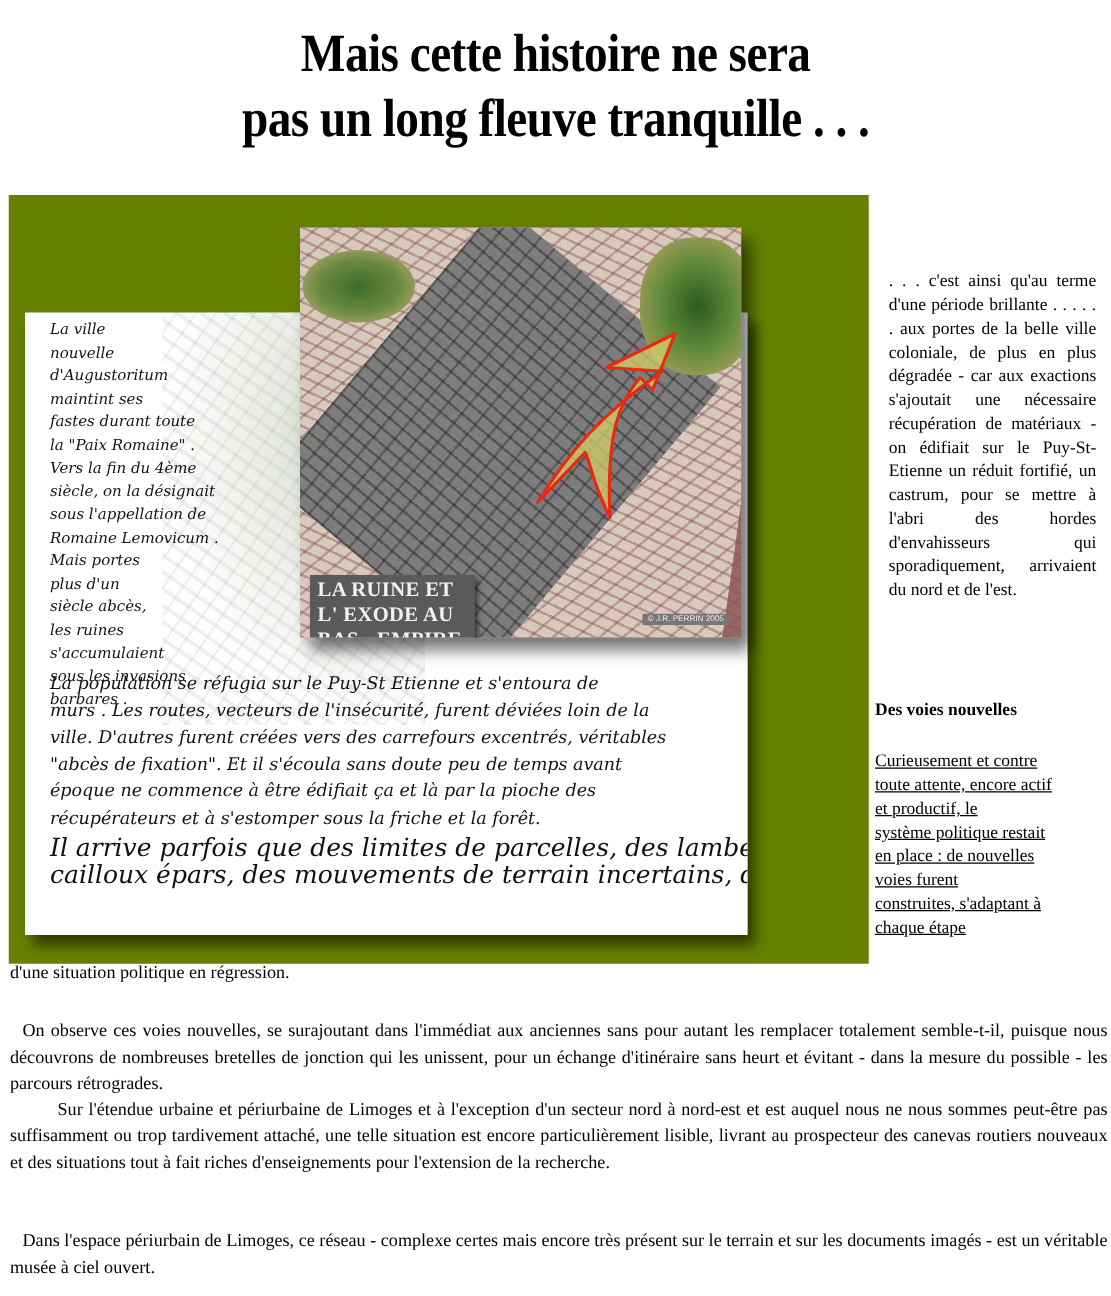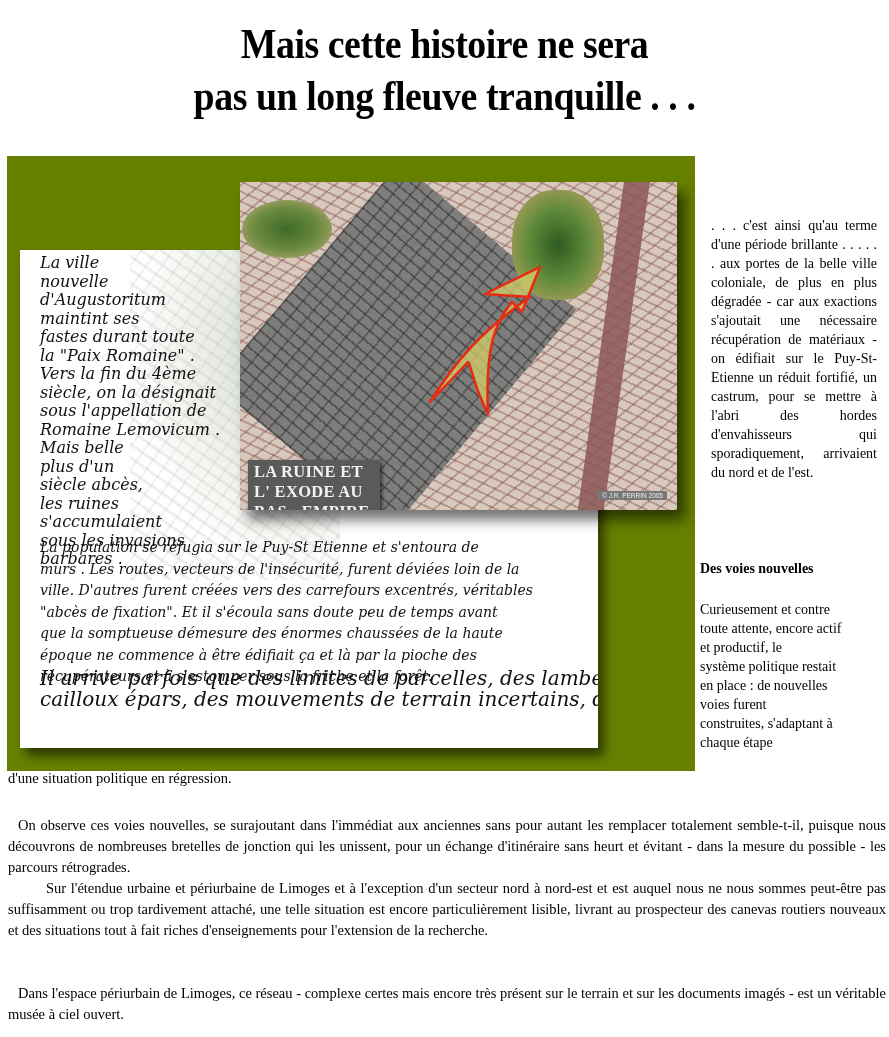--- a/index.html
+++ b/index.html
@@ -6,48 +6,48 @@
   body { width: 889px; height: 1037px; position: relative; overflow: hidden; font-family: "Liberation Serif", serif; color: #000; }
   .title { position: absolute; left: 0; top: 18px; width: 889px; text-align: center; font-family: "Liberation Serif", serif; font-weight: bold; font-size: 43px; line-height: 52px; letter-spacing: -0.5px; transform: scaleX(0.88); transform-origin: center top; }
   .green-panel { position: absolute; left: 7px; top: 156px; width: 688px; height: 615px; background: #668000; }
   .text-card { position: absolute; left: 20px; top: 250px; width: 578px; height: 498px; background: linear-gradient(90deg, #ffffff 0%, #ffffff 100%); box-shadow: 6px 8px 10px rgba(0,0,0,0.55); overflow: hidden; }
   .card-map-fade { position: absolute; left: 110px; top: 0; width: 210px; height: 330px;
      background:
        radial-gradient(ellipse at 80% 30%, rgba(150,170,140,0.55) 0%, rgba(190,200,180,0.35) 35%, rgba(255,255,255,0) 70%),
        repeating-linear-gradient(35deg, rgba(120,130,110,0.12) 0 3px, rgba(255,255,255,0) 3px 11px),
        repeating-linear-gradient(-55deg, rgba(120,130,110,0.10) 0 2px, rgba(255,255,255,0) 2px 13px);
   }
-  .hand { font-family: "DejaVu Serif", serif; font-style: italic; color: #111; font-size: 16px; position: absolute; }
+  .hand { font-family: "DejaVu Serif", serif; font-style: italic; color: #111; font-size: 12px; position: absolute; }
   .hand-col { left: 20px; top: 4px; width: 190px; line-height: 18.5px; }
   .hand-col div { white-space: nowrap; }
   .hand-wide { left: 20px; top: 287px; width: 545px; line-height: 21.5px; font-size: 14px; }
   .hand-wide2 { left: 20px; top: 418px; width: 545px; line-height: 21px; font-size: 20px; }
   .hand-wide div, .hand-wide2 div { white-space: nowrap; }
-  .map-card { position: absolute; left: 240px; top: 182px; width: 437px; height: 328px; box-shadow: 8px 10px 12px rgba(0,0,0,0.55);
+  .map-card { position: absolute; left: 240px; top: 182px; width: 353px; height: 328px; box-shadow: 8px 10px 12px rgba(0,0,0,0.55);
      background:
        repeating-linear-gradient(25deg, rgba(120,60,60,0.35) 0 2px, rgba(0,0,0,0) 2px 9px),
        repeating-linear-gradient(-40deg, rgba(110,55,55,0.30) 0 2px, rgba(0,0,0,0) 2px 12px),
        #d9c9bd; overflow: hidden; }
   .map-aerial { position: absolute; left: 40px; top: 20px; width: 230px; height: 290px; transform: rotate(40deg); transform-origin: center;
      background:
        repeating-linear-gradient(0deg, rgba(30,30,30,0.45) 0 2px, rgba(0,0,0,0) 2px 10px),
        repeating-linear-gradient(90deg, rgba(30,30,30,0.35) 0 2px, rgba(0,0,0,0) 2px 14px),
        #7a7a7a; opacity: 0.95; }
   .map-river { position: absolute; left: 360px; top: 0px; width: 26px; height: 340px; background: #8a5656; transform: skewX(-8deg); opacity: 0.85; }
   .map-green1 { position: absolute; left: 2px; top: 18px; width: 90px; height: 58px; border-radius: 50%; background: radial-gradient(ellipse, #3d6b2a 0%, #6a8a3c 50%, #c9b48a 100%); }
   .map-green2 { position: absolute; left: 272px; top: 8px; width: 92px; height: 110px; border-radius: 45%; background: radial-gradient(ellipse, #2d5a20 0%, #5f8a3a 45%, #c8a86a 100%); }
   .map-arrow { position: absolute; left: 0; top: 0; width: 437px; height: 328px; }
   .map-label { position: absolute; left: 8px; top: 278px; width: 132px; height: 64px; background: #5a5a5a; box-shadow: 2px 2px 4px rgba(0,0,0,0.6); color: #f2f2f2; font-family: "Liberation Serif", serif; font-weight: bold; font-size: 16.5px; line-height: 20px; padding: 2px 6px; box-sizing: border-box; text-align: justify; }
   .map-label div { white-space: nowrap; letter-spacing: 0.3px; }
   .map-copyright { position: absolute; right: 10px; bottom: 10px; background: #777; color: #eee; font-family: "Liberation Sans", sans-serif; font-size: 6.5px; padding: 1px 4px; }
   .side { position: absolute; left: 700px; width: 188px; font-family: "Liberation Serif", serif; font-size: 14px; line-height: 19px; text-align: justify; }
   .side p { margin: 11px; }
   .side-1 { top: 205px; }
   .side-head { top: 559px; font-weight: bold; font-size: 14px; }
-  .side-2 { top: 600px; }
+  .side-2 { top: 600px; text-decoration: underline; }
   .side-2 div { white-space: nowrap; }
   .body-text { position: absolute; left: 8px; width: 878px; font-family: "Liberation Serif", serif; font-size: 14.5px; line-height: 21px; text-align: justify; }
   .body-text p { margin: 0; }
   .bt-0 { top: 768px; }
   .bt-1 { top: 815px; text-indent: 10px; }
   .bt-2 { top: 878px; text-indent: 38px; }
   .bt-3 { top: 983px; text-indent: 10px; }
 </style>
 </head>
 <body>
@@ -66,34 +66,33 @@
     <div>La  ville</div>
     <div>nouvelle</div>
     <div>d'Augustoritum</div>
     <div>maintint ses</div>
     <div>fastes durant toute</div>
     <div>la "Paix Romaine" .</div>
     <div>  Vers la fin du  4ème</div>
     <div>siècle, on la désignait</div>
     <div>sous l'appellation de</div>
     <div>Romaine Lemovicum .</div>
-    <div>   Mais belle</div>
+    <div>   Mais portes</div>
     <div>plus d'un</div>
     <div>siècle abcès,</div>
     <div>les ruines</div>
     <div>s'accumulaient</div>
     <div>sous les invasions</div>
     <div>barbares .</div>
   </div>
   <div class="hand hand-wide">
     <div>  La population se réfugia sur le Puy-St Etienne et s'entoura de</div>
     <div>murs . Les routes, vecteurs de l'insécurité, furent  déviées loin de la</div>
     <div>ville. D'autres furent créées vers des carrefours  excentrés, véritables</div>
     <div>"abcès de fixation". Et il s'écoula sans doute peu de temps avant</div>
-    <div> que  la  somptueuse  démesure  des  énormes  chaussées  de la haute</div>
     <div>époque ne commence à être édifiait ça et là par la pioche des</div>
     <div>récupérateurs  et à s'estomper sous la friche et la forêt.</div>
   </div>
   <div class="hand hand-wide2">
     <div>       Il arrive parfois que des limites de parcelles, des lambeaux de</div>
     <div>cailloux épars, des mouvements de terrain incertains, d'humbles</div>
   </div>
 </div>
 
 <div class="map-card">

